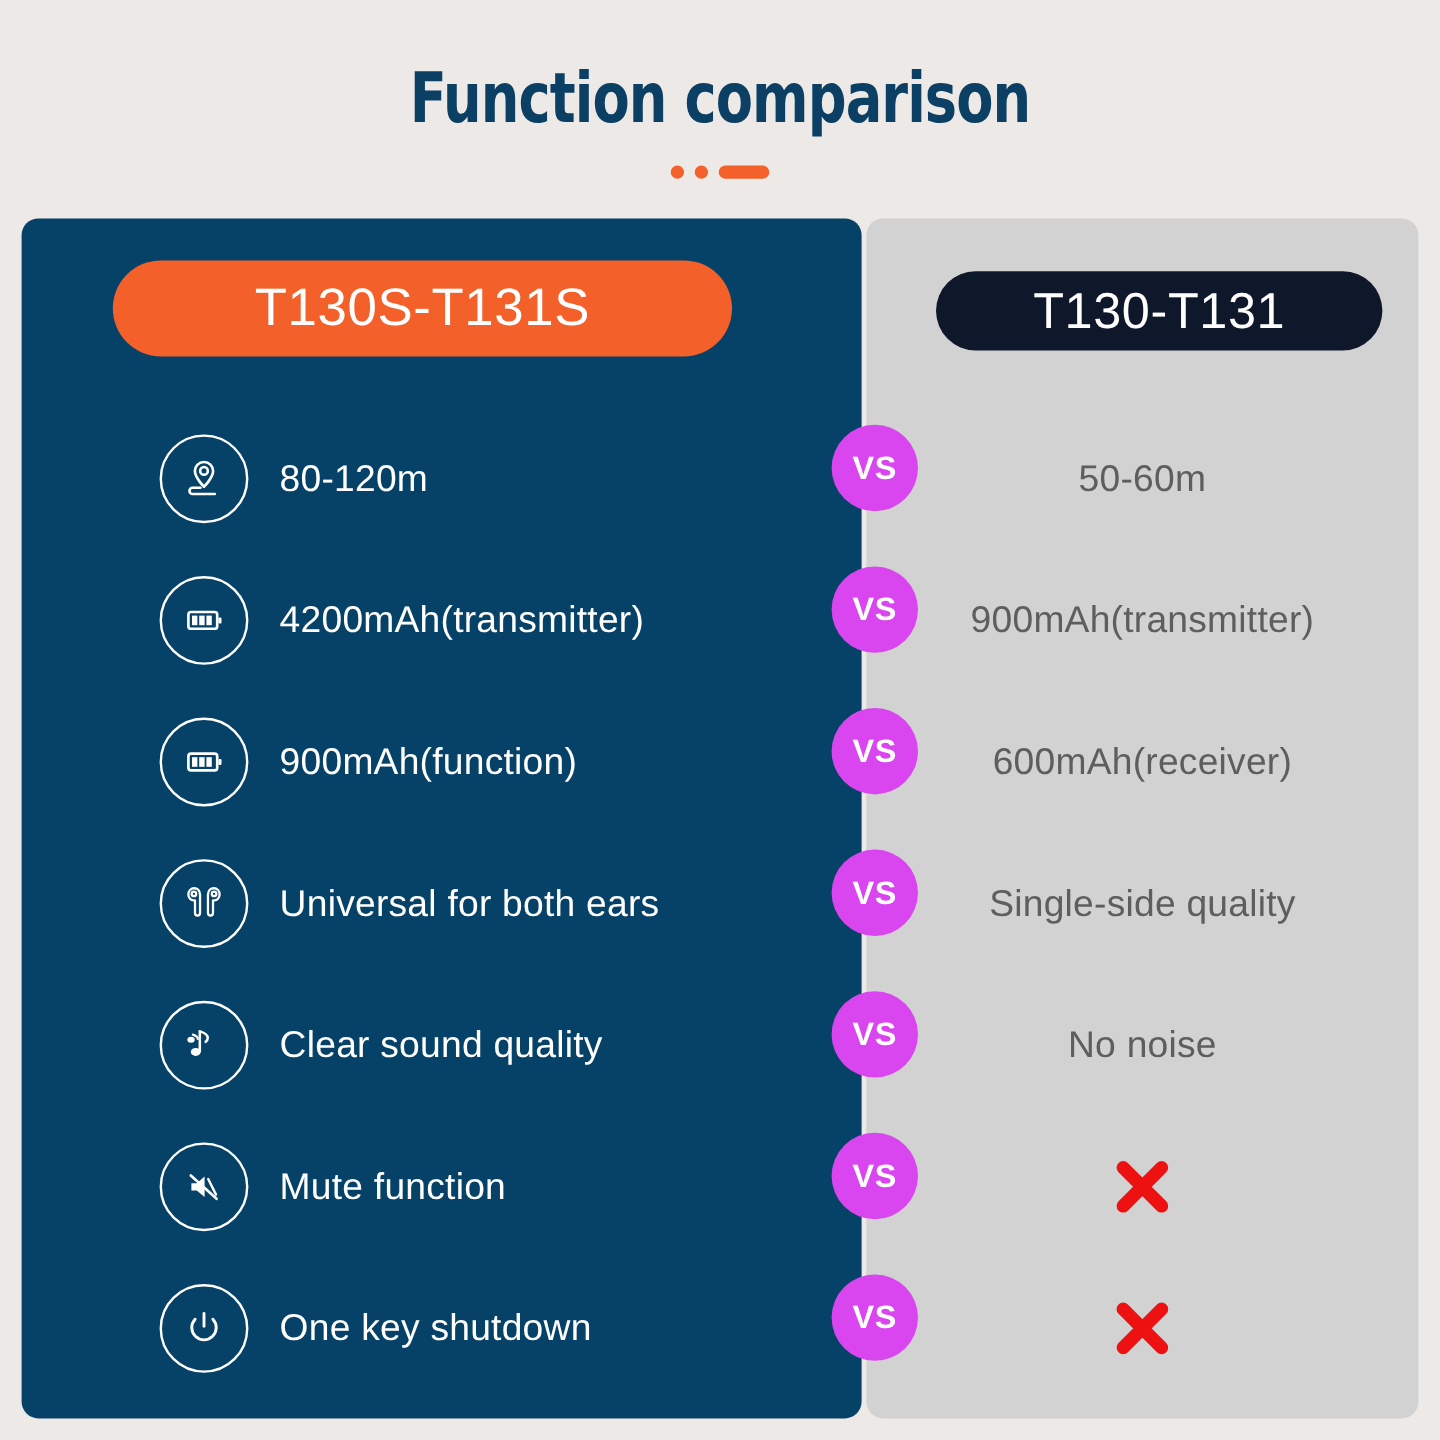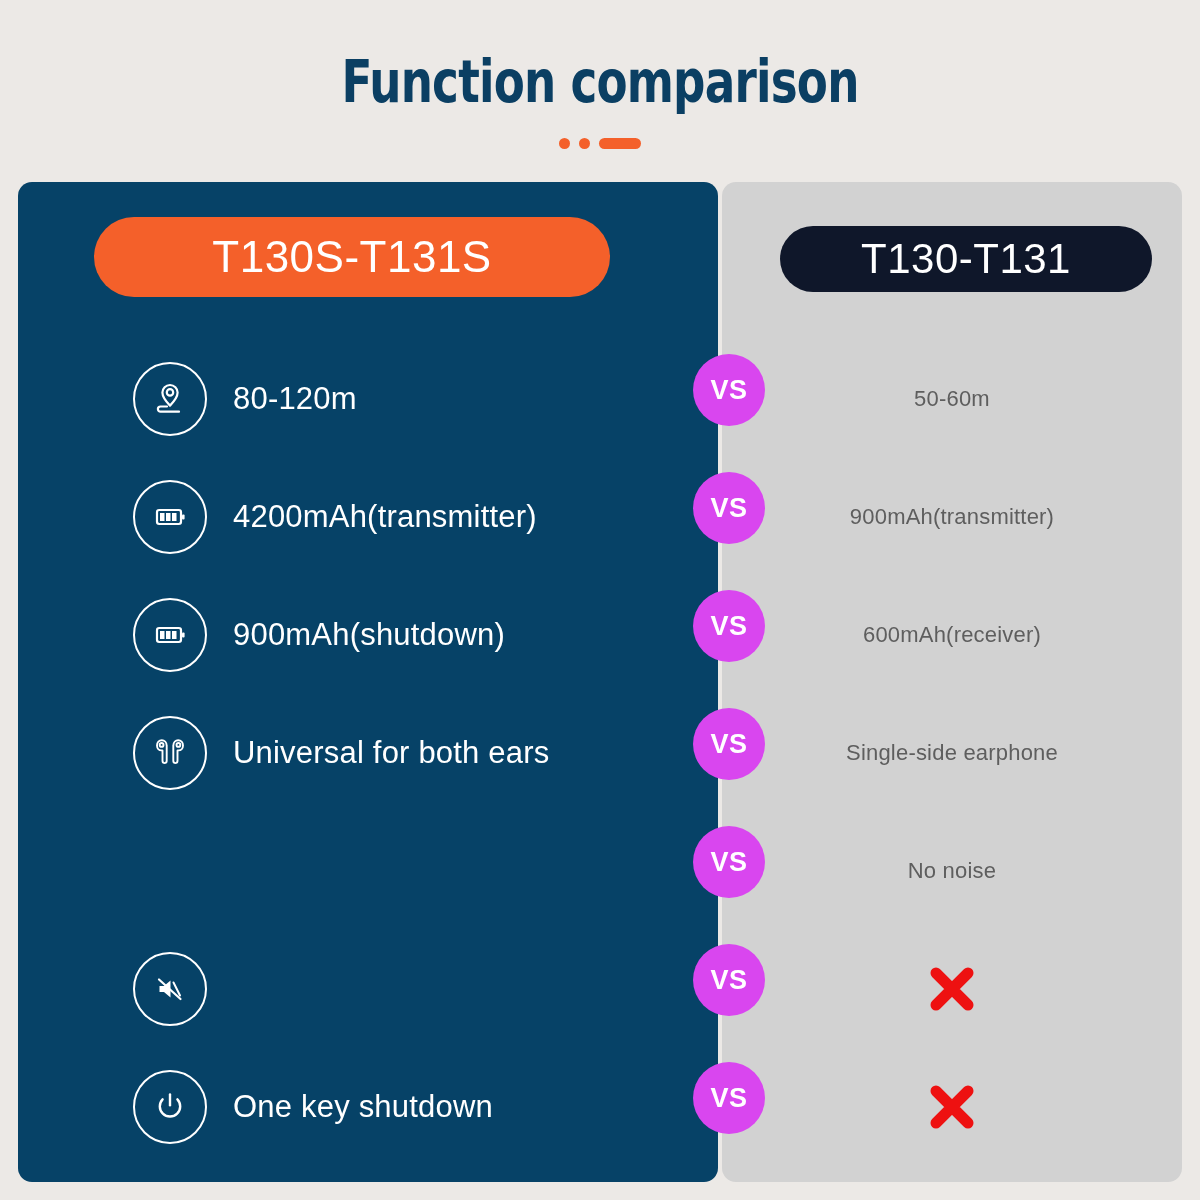--- a/index.html
+++ b/index.html
@@ -174,21 +174,21 @@
     left: 704px;
     top: 0;
     width: 460px;
     height: 118px;
     display: flex;
     align-items: center;
     justify-content: center;
   }
   .compare-label {
     color: #5e5e5e;
-    font-size: 22px;
+    font-size: 31px;
     white-space: nowrap;
     letter-spacing: 0.2px;
   }
   .cross-mark {
     display: block;
   }
 </style>
 </head>
 <body>
 
@@ -253,21 +253,21 @@
     <div class="row-left">
       <span class="icon-circle">
         <svg width="42" height="42" viewBox="0 0 42 42" fill="none" stroke="#ffffff" stroke-width="2.2" stroke-linejoin="round">
           <rect x="8" y="14" width="24" height="14" rx="2.2"></rect>
           <rect x="33" y="18.5" width="2.6" height="5" rx="1" fill="#ffffff" stroke="none"></rect>
           <rect x="11" y="17" width="4.5" height="8" fill="#ffffff" stroke="none"></rect>
           <rect x="17" y="17" width="4.5" height="8" fill="#ffffff" stroke="none"></rect>
           <rect x="23" y="17" width="4.5" height="8" fill="#ffffff" stroke="none"></rect>
         </svg>
       </span>
-      <span class="feature-label">900mAh(shutdown)</span>
+      <span class="feature-label">900mAh(function)</span>
     </div>
     <div class="vs-badge">VS</div>
     <div class="row-right">
       <span class="compare-label">600mAh(receiver)</span>
     </div>
   </div>
 
   <div class="row" style="top:512px">
     <div class="row-left">
       <span class="icon-circle">
@@ -275,40 +275,53 @@
           <path d="M17.6 13.2c0-3-2.1-5-4.8-5s-4.8 2.2-4.8 5.2 2.1 5 4.3 5h1.2v10.3c0 1.4 1 2.4 2.1 2.4s2.1-1 2.1-2.4V13.2z"></path>
           <circle cx="12.6" cy="12.9" r="1.9"></circle>
           <path d="M24.4 13.2c0-3 2.1-5 4.8-5s4.8 2.2 4.8 5.2-2.1 5-4.3 5h-1.2v10.3c0 1.4-1 2.4-2.1 2.4s-2.1-1-2.1-2.4V13.2z"></path>
           <circle cx="29.4" cy="12.9" r="1.9"></circle>
         </svg>
       </span>
       <span class="feature-label">Universal for both ears</span>
     </div>
     <div class="vs-badge">VS</div>
     <div class="row-right">
-      <span class="compare-label">Single-side earphone</span>
+      <span class="compare-label">Single-side quality</span>
     </div>
   </div>
 
   <div class="row" style="top:630px">
+    <div class="row-left">
+      <span class="icon-circle">
+        <svg width="42" height="42" viewBox="0 0 42 42" fill="none">
+          <path d="M17.5 9.5v16.5" stroke="#ffffff" stroke-width="2.1" stroke-linecap="round"></path>
+          <path d="M17.5 9.5c3.8 1.1 6.6 2.6 6.6 5.4 0 1.4-.7 2.5-1.7 3.3" stroke="#ffffff" stroke-width="2.1" stroke-linecap="round" fill="none"></path>
+          <ellipse cx="14.1" cy="26.6" rx="4.1" ry="3.3" fill="#ffffff"></ellipse>
+          <path d="M11.7 12.2c2.4.8 4.1 1.9 4.1 3.6" stroke="#ffffff" stroke-width="1.8" stroke-linecap="round" fill="none"></path>
+          <ellipse cx="10.2" cy="16.5" rx="3.1" ry="2.5" fill="#ffffff"></ellipse>
+        </svg>
+      </span>
+      <span class="feature-label">Clear sound quality</span>
+    </div>
     <div class="vs-badge">VS</div>
     <div class="row-right">
       <span class="compare-label">No noise</span>
     </div>
   </div>
 
   <div class="row" style="top:748px">
     <div class="row-left">
       <span class="icon-circle">
         <svg width="42" height="42" viewBox="0 0 42 42" fill="none">
           <path d="M21.5 12.5 15 18h-4.5v6H15l6.5 5.5v-17z" fill="#ffffff"></path>
           <path d="M24.5 14.5 31 27.5" stroke="#ffffff" stroke-width="2" stroke-linecap="round"></path>
           <path d="M10 11.5 31.5 31" stroke="#ffffff" stroke-width="2.2" stroke-linecap="round"></path>
         </svg>
       </span>
+      <span class="feature-label">Mute function</span>
     </div>
     <div class="vs-badge">VS</div>
     <div class="row-right">
       <svg class="cross-mark" width="56" height="56" viewBox="0 0 56 56">
         <path d="M12 12 L44 44 M44 12 L12 44" stroke="#ee1111" stroke-width="11" stroke-linecap="round"></path>
       </svg>
     </div>
   </div>
 
   <div class="row" style="top:866px">

